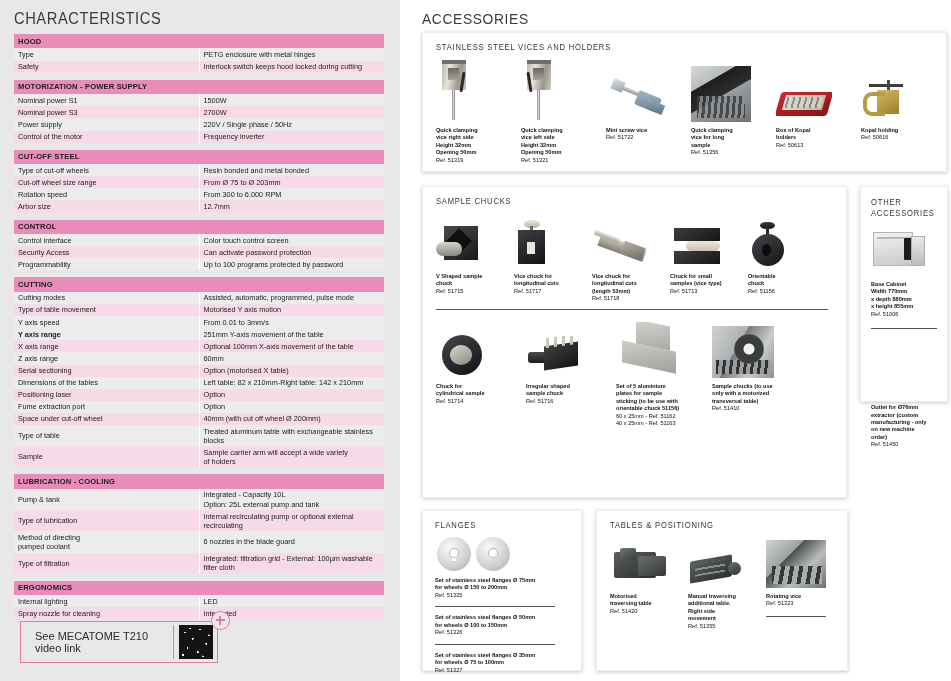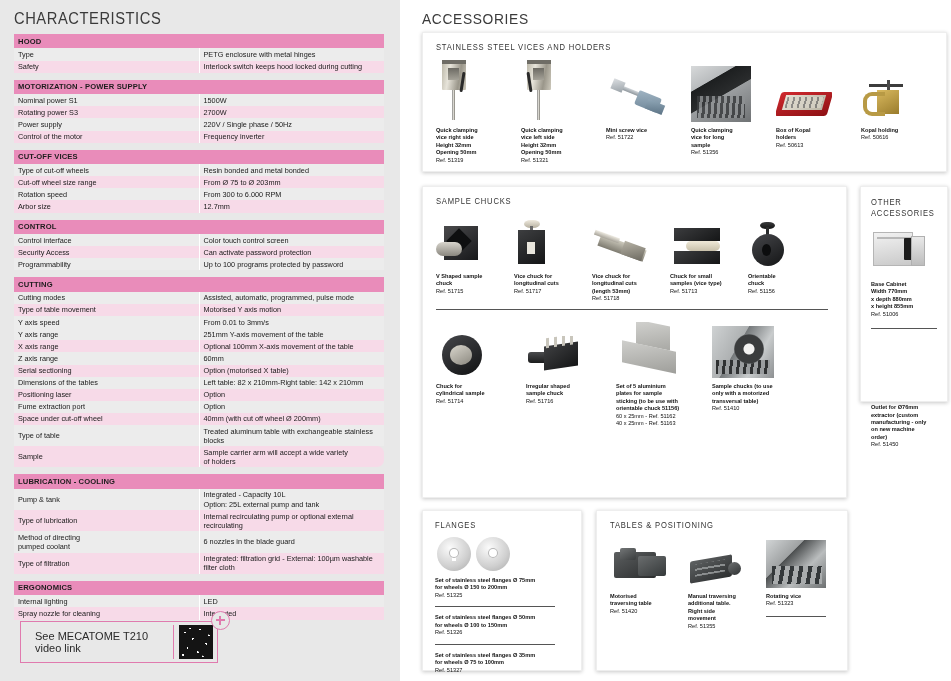--- a/index.html
+++ b/index.html
@@ -265,36 +265,36 @@
             <td colspan="2"></td>
           </tr>
           <tr class="hdr">
             <td class="k" colspan="2">MOTORIZATION - POWER SUPPLY</td>
           </tr>
           <tr class="a">
             <td class="k" style="white-space: pre-line;">Nominal power S1</td>
             <td class="v" style="white-space: pre-line;">1500W</td>
           </tr>
           <tr class="b">
-            <td class="k" style="white-space: pre-line;">Rotating power S3</td>
+            <td class="k" style="white-space: pre-line;">Nominal power S3</td>
             <td class="v" style="white-space: pre-line;">2700W</td>
           </tr>
           <tr class="a">
             <td class="k" style="white-space: pre-line;">Power supply</td>
             <td class="v" style="white-space: pre-line;">220V / Single phase / 50Hz</td>
           </tr>
           <tr class="b">
             <td class="k" style="white-space: pre-line;">Control of the motor</td>
             <td class="v" style="white-space: pre-line;">Frequency inverter</td>
           </tr>
           <tr class="gap">
             <td colspan="2"></td>
           </tr>
           <tr class="hdr">
-            <td class="k" colspan="2">CUT-OFF VICES</td>
+            <td class="k" colspan="2">CUT-OFF STEEL</td>
           </tr>
           <tr class="a">
             <td class="k" style="white-space: pre-line;">Type of cut-off wheels</td>
             <td class="v" style="white-space: pre-line;">Resin bonded and metal bonded</td>
           </tr>
           <tr class="b">
             <td class="k" style="white-space: pre-line;">Cut-off wheel size range</td>
             <td class="v" style="white-space: pre-line;">From Ø 75 to Ø 203mm</td>
           </tr>
           <tr class="a">
@@ -335,21 +335,21 @@
           </tr>
           <tr class="b">
             <td class="k" style="white-space: pre-line;">Type of table movement</td>
             <td class="v" style="white-space: pre-line;">Motorised Y axis motion</td>
           </tr>
           <tr class="a">
             <td class="k" style="white-space: pre-line;">Y axis speed</td>
             <td class="v" style="white-space: pre-line;">From 0.01 to 3mm/s</td>
           </tr>
           <tr class="a">
-            <td class="k" style="white-space: pre-line;">Y axis range</td>
+            <td class="k" style="white-space: pre-line; font-weight: bold;">Y axis range</td>
             <td class="v" style="white-space: pre-line;">251mm Y-axis movement of the table</td>
           </tr>
           <tr class="b">
             <td class="k" style="white-space: pre-line;">X axis range</td>
             <td class="v" style="white-space: pre-line;">Optional 100mm X-axis movement of the table</td>
           </tr>
           <tr class="a">
             <td class="k" style="white-space: pre-line;">Z axis range</td>
             <td class="v" style="white-space: pre-line;">60mm</td>
           </tr>

